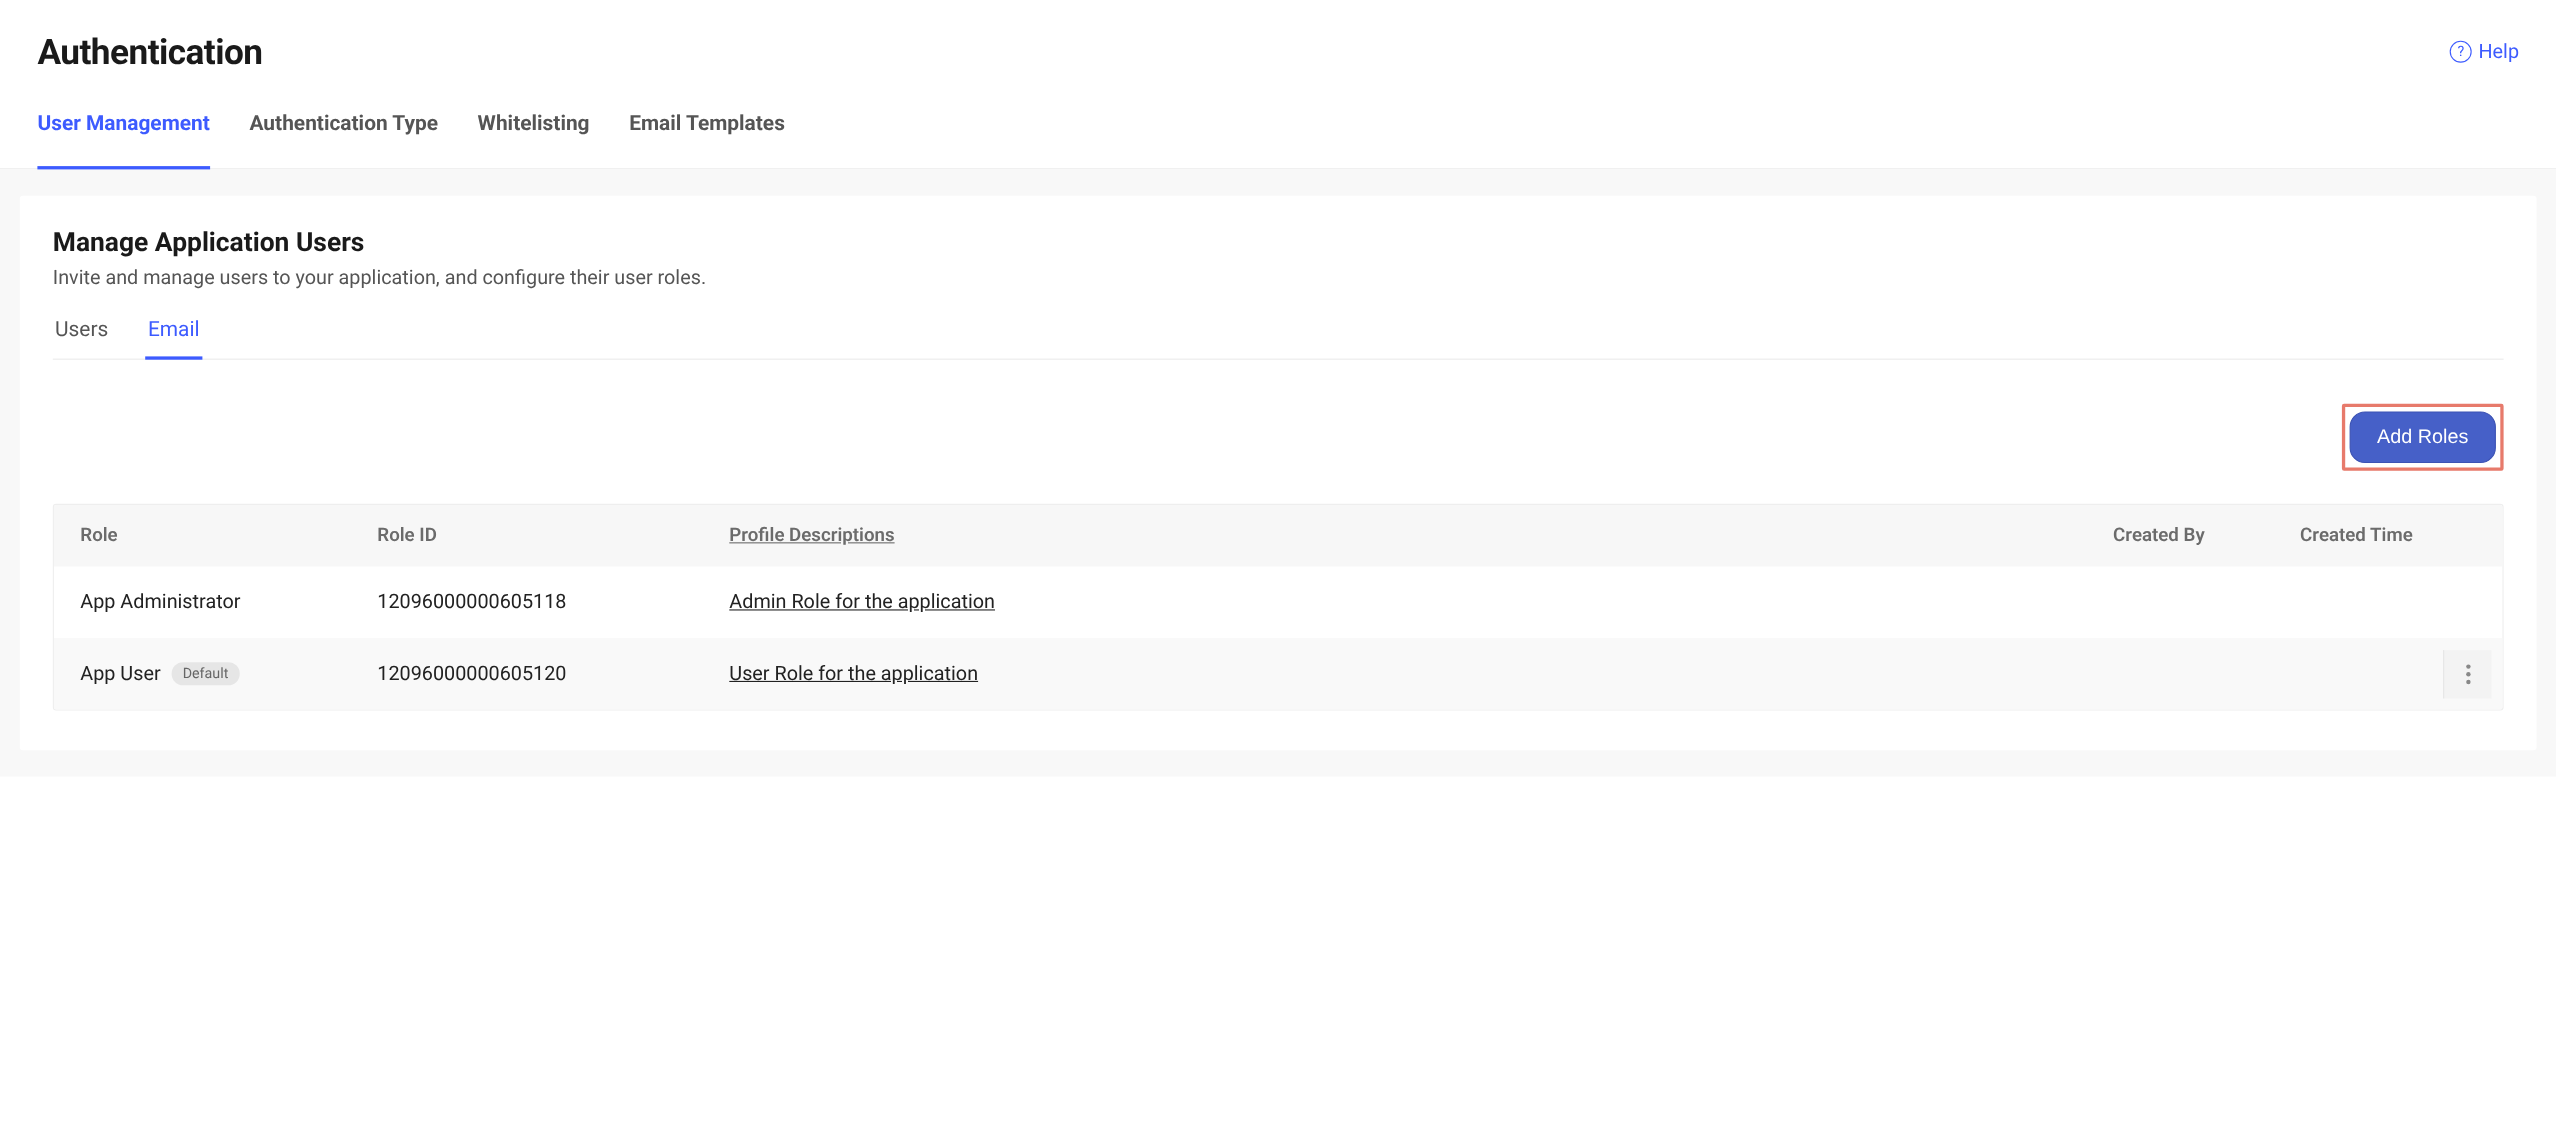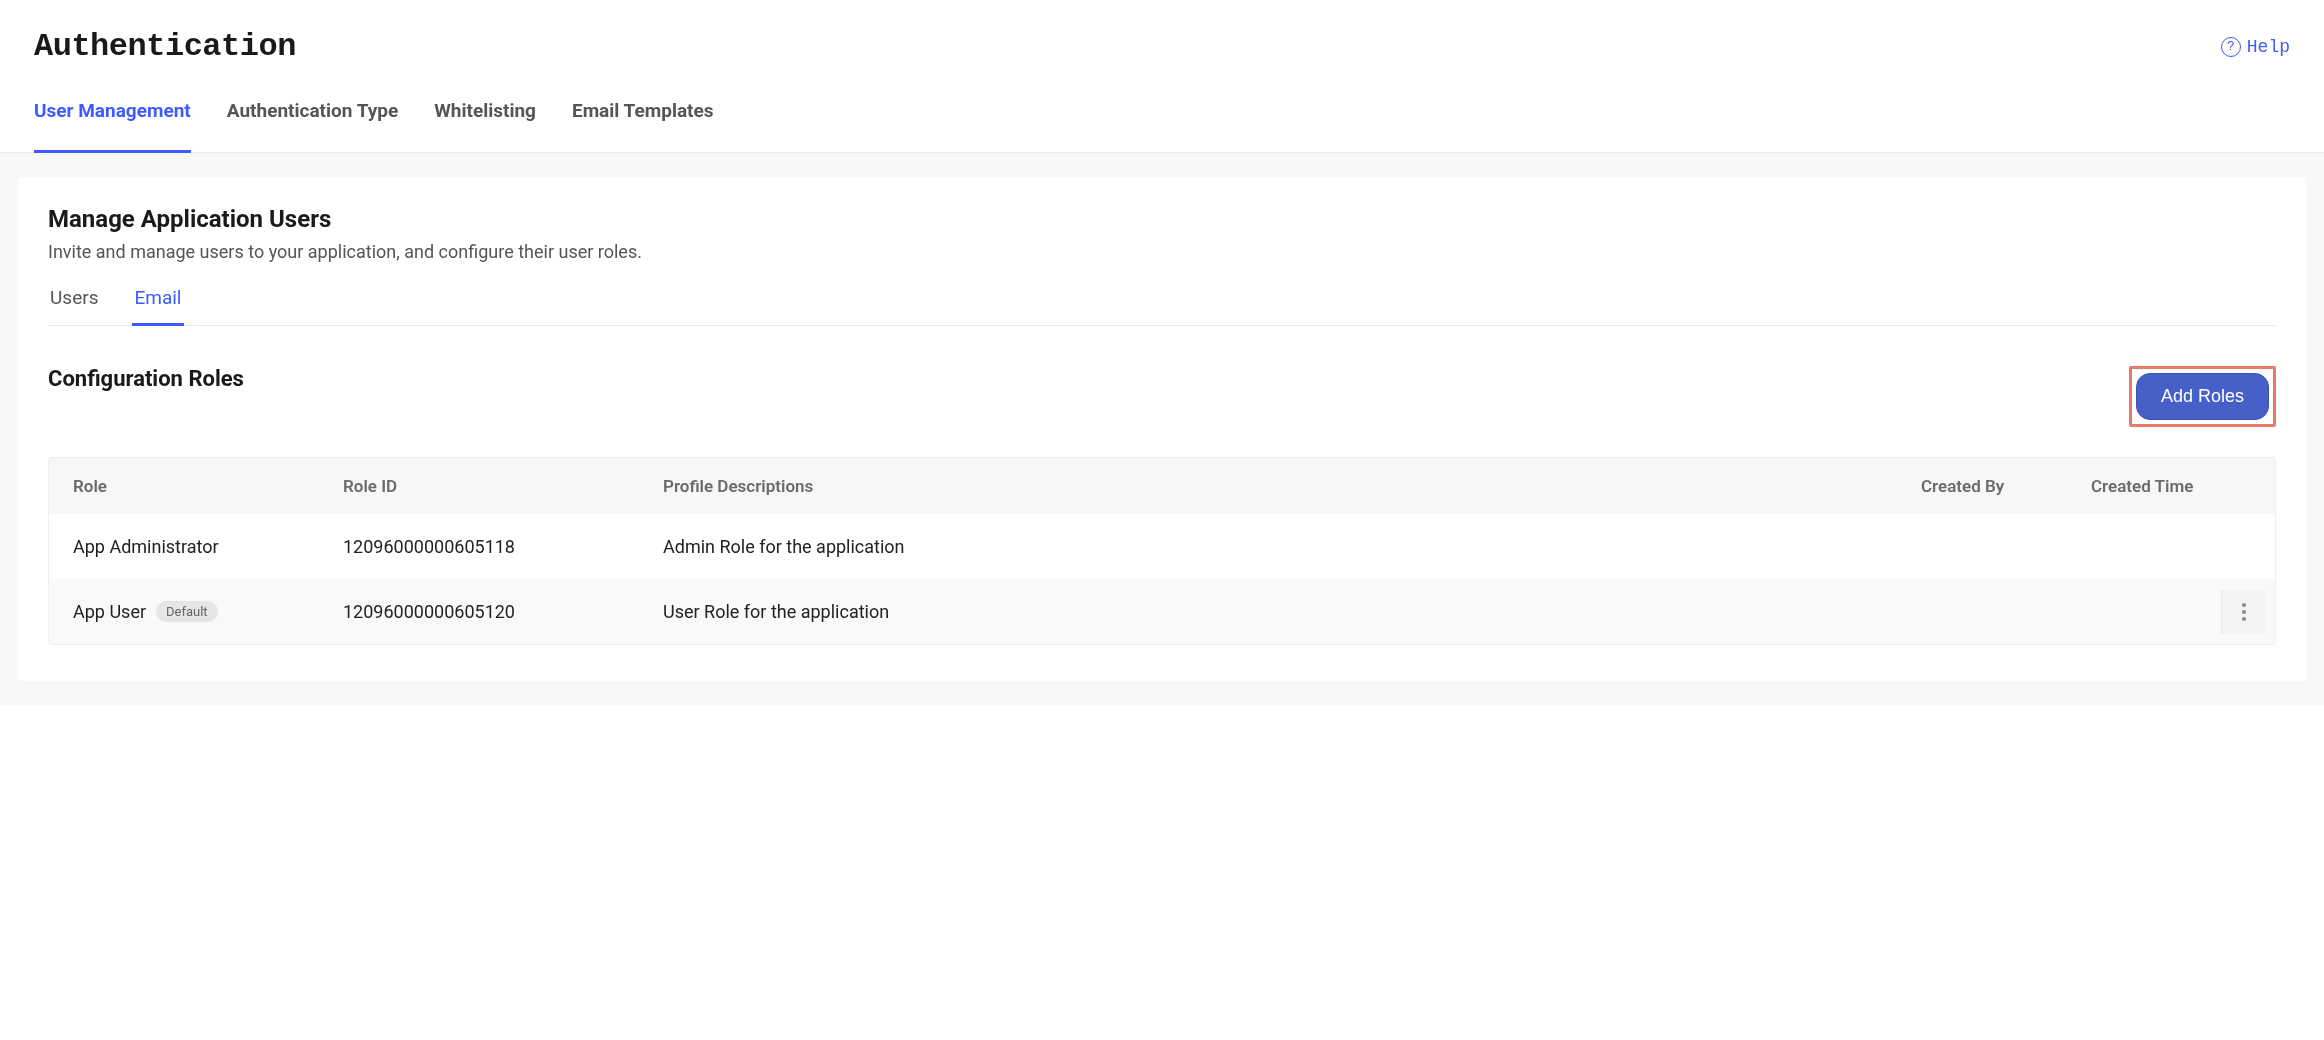--- a/index.html
+++ b/index.html
@@ -11,21 +11,20 @@
     }
     .page {
       width: 100%;
       min-height: 100vh;
     }
     .header-row {
       display: flex;
       justify-content: space-between;
       align-items: center;
       padding: 28px 34px 0 34px;
-      font-family: Liberation Mono, monospace;
     }
     .page-title {
       font-size: 32px;
       font-weight: 700;
       color: #1a1a1a;
       letter-spacing: -0.5px;
     }
     .help-link {
       display: inline-flex;
       align-items: center;
@@ -160,21 +159,21 @@
       padding: 22px 24px;
       font-size: 18px;
       color: #222;
       position: relative;
     }
     .trow.alt {
       background: #f9f9f9;
     }
     .col-role { flex: 0 0 270px; display: flex; align-items: center; gap: 10px;}
     .col-roleid { flex: 0 0 320px; }
-    .col-desc { flex: 1; }
+    .col-desc { flex: 1; text-decoration: underline; }
     .col-createdby { flex: 0 0 170px; }
     .col-createdtime { flex: 0 0 160px; }
     .default-badge {
       background: #e6e6e6;
       color: #666;
       border-radius: 12px;
       font-size: 13px;
       padding: 3px 10px;
     }
     .row-actions {
@@ -227,21 +226,20 @@
       <h2 class="section-title">Manage Application Users</h2>
       <p class="section-subtitle">Invite and manage users to your application, and configure their user roles.</p>
 
       <div class="sub-tabs">
         <div class="sub-tab">Users</div>
         <div class="sub-tab active">Email</div>
       </div>
 
       <div class="config-row">
         <div class="config-text">
-          <h3 class="config-title">Configuration Roles</h3>
         </div>
         <div class="add-btn-wrap">
           <button class="add-btn">Add Roles</button>
         </div>
       </div>
 
       <div class="table">
         <div class="thead">
           <div class="col-role">Role</div>
           <div class="col-roleid">Role ID</div>

